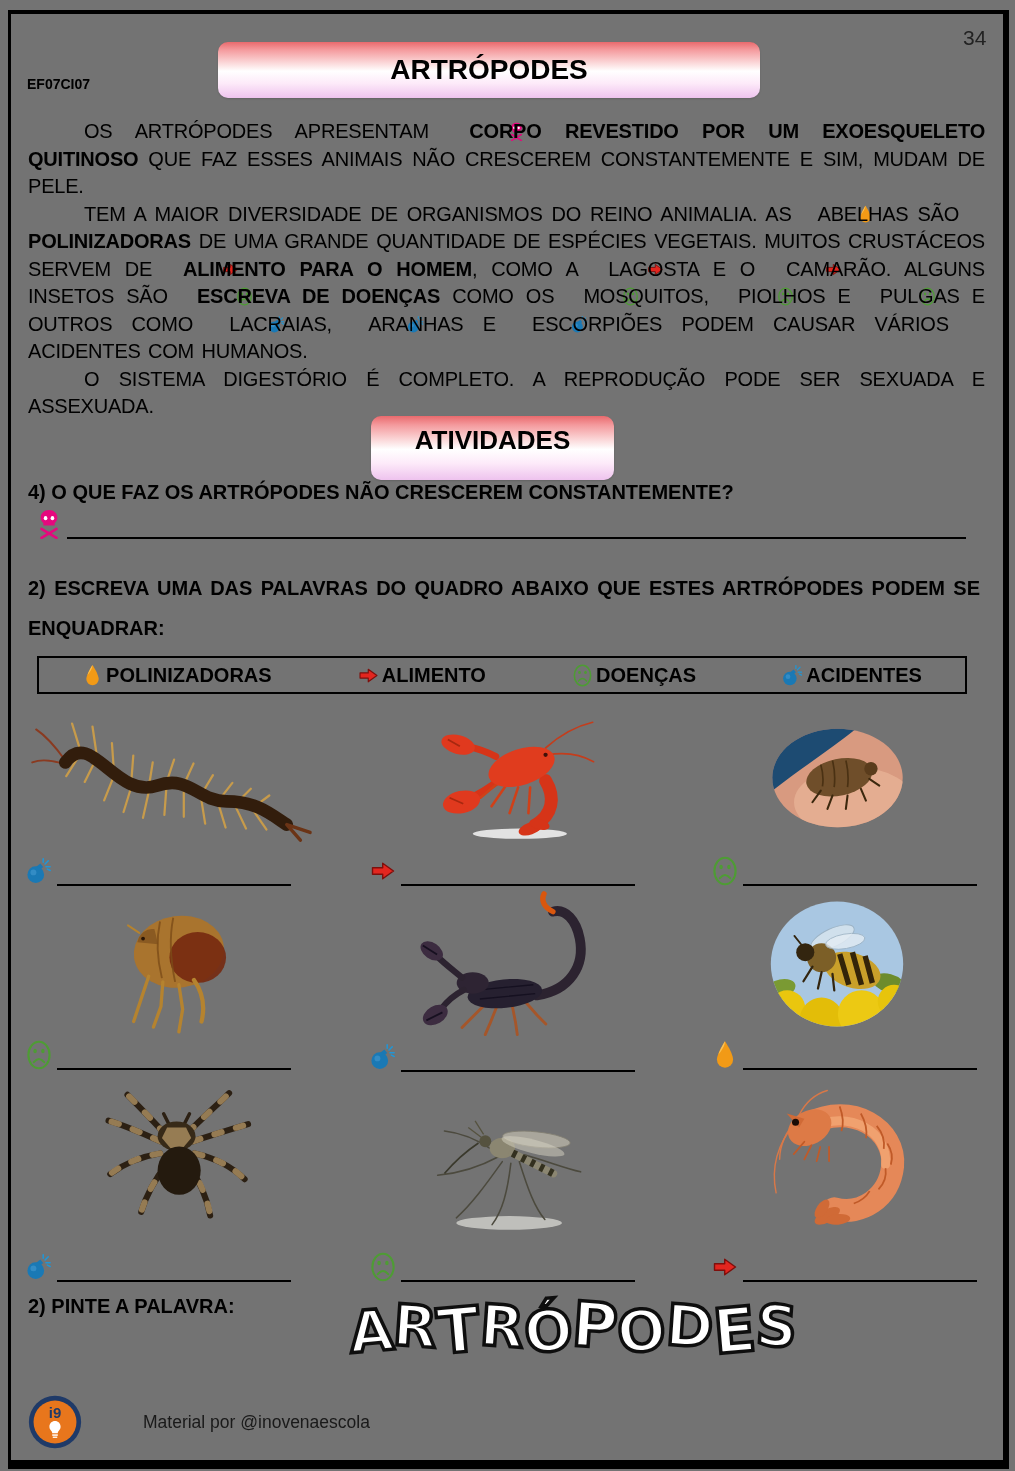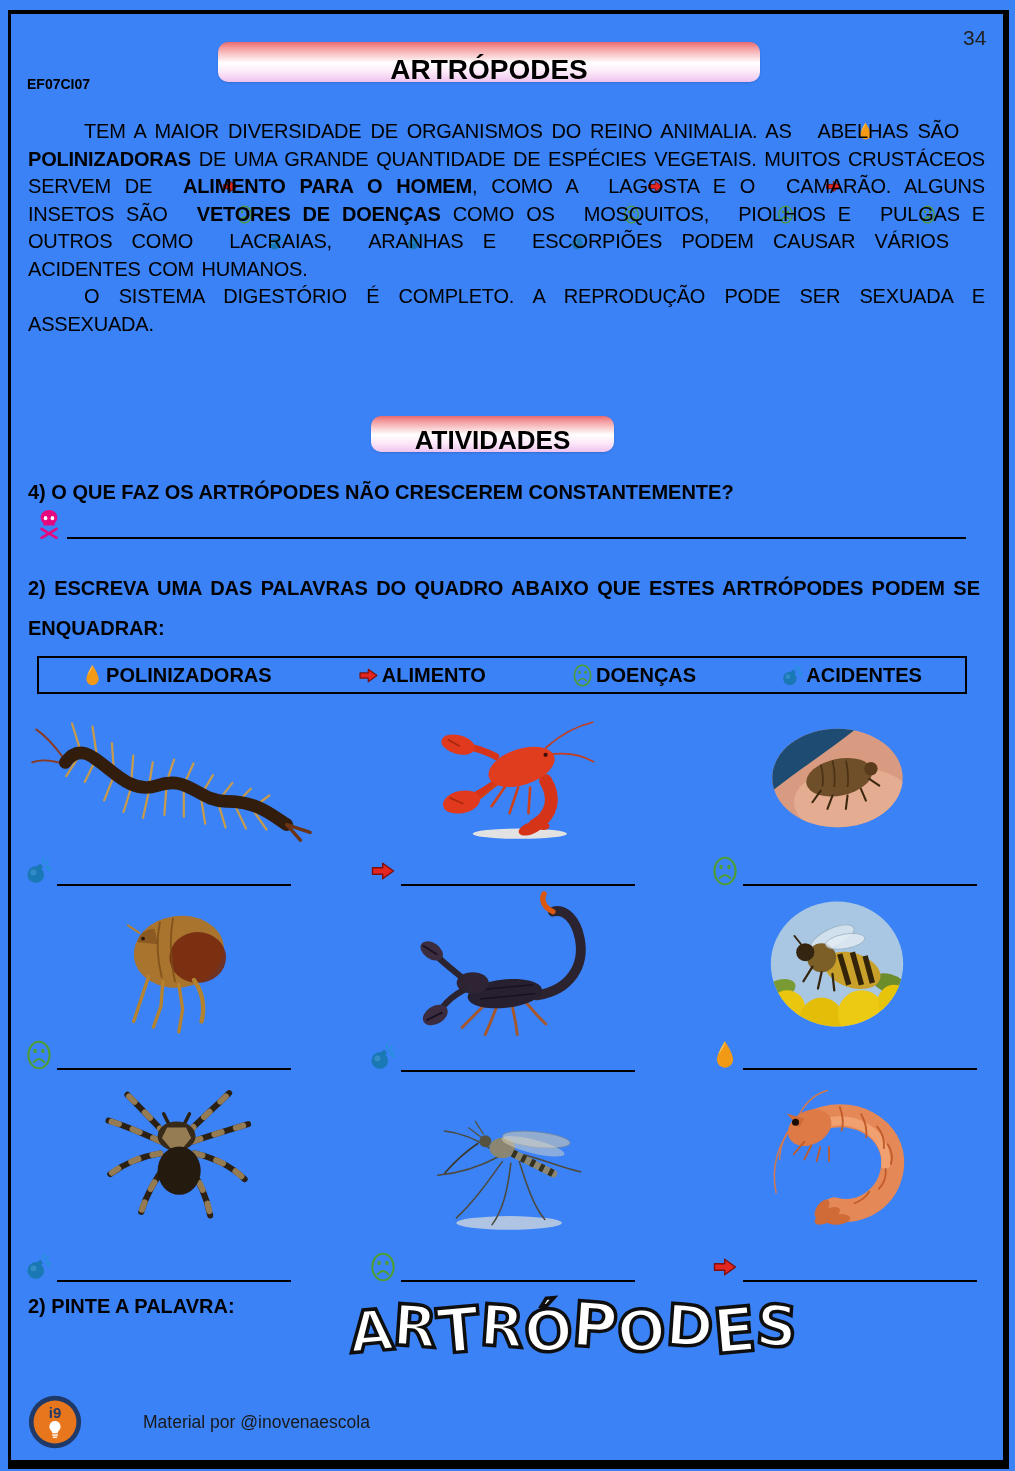--- a/index.html
+++ b/index.html
@@ -1,26 +1,26 @@
 <!DOCTYPE html>
 <html><head>
 <meta charset="utf-8">
 <style>
   html,body{margin:0;padding:0;background:#fff;}
-  .sheet{position:relative;width:1015px;height:1471px;background:#3b82f6;
+  .sheet{position:relative;width:1015px;height:1471px;background:#737373;
          font-family:"Liberation Sans",sans-serif;color:#000;overflow:hidden;}
   .frame{position:absolute;left:8px;top:10px;width:992px;height:1446px;
          border-style:solid;border-color:#000;border-width:4px 6px 9px 3px;pointer-events:none;}
   .page-number{position:absolute;left:963px;top:26px;font-size:21px;color:#222;}
   .skill-code{position:absolute;left:27px;top:76px;font-size:14px;font-weight:bold;}
   .banner{position:absolute;border-radius:10px;text-align:center;font-weight:bold;
           background:linear-gradient(180deg,#e96a6d 0%,#f49a9d 14%,#ffffff 52%,#fdeaf9 74%,#eec3ee 100%);
           box-shadow:0 1px 2px rgba(0,0,0,.15);}
-  .title-banner{left:218px;top:42px;width:542px;height:40px;font-size:28px;line-height:55px;}
-  .activities-banner{left:371px;top:416px;width:243px;height:36px;font-size:26px;line-height:49px;}
+  .title-banner{left:218px;top:42px;width:542px;height:56px;font-size:28px;line-height:55px;}
+  .activities-banner{left:371px;top:416px;width:243px;height:64px;font-size:26px;line-height:49px;}
   .bodytext{position:absolute;left:28px;top:118px;width:957px;font-size:20px;line-height:27.5px;
             text-align:justify;letter-spacing:-0.2px;word-spacing:2px;}
   .bodytext p{margin:0;text-indent:56px;}
   .ic{display:inline-block;width:17px;height:19px;vertical-align:-3px;}
   .ic svg{width:100%;height:100%;}
   .q-label{position:absolute;font-size:20px;font-weight:bold;}
   .q1-label{left:28px;top:481px;}
   .q2-label{left:28px;top:568px;width:952px;text-align:justify;line-height:40px;}
   .q3-label{left:28px;top:1295px;}
   .answer-row{display:flex;align-items:flex-end;}
@@ -60,35 +60,43 @@
 <body>
 
 <div class="sheet">
   <div class="frame"></div>
 
   <div class="page-number">34</div>
   <div class="title-banner banner">ARTRÓPODES</div>
   <div class="skill-code">EF07CI07</div>
 
   <div class="bodytext">
+    <p>OS ARTRÓPODES APRESENTAM <span class="ic"><svg viewBox="0 0 24 28">
+            <path d="M12 1C7.6 1 4.2 4 4.2 8c0 2.3 1.1 4.1 2.6 5.3-.3 1.2-.2 2.2.9 2.2h8.6c1.1 0 1.2-1 .9-2.2 1.5-1.2 2.6-3 2.6-5.3C19.8 4 16.4 1 12 1z" fill="#e5087e"></path>
+            <ellipse cx="8.8" cy="8.6" rx="1.7" ry="2" fill="#fff"></ellipse>
+            <ellipse cx="15.2" cy="8.6" rx="1.7" ry="2" fill="#fff"></ellipse>
+            <g stroke="#e5087e" stroke-width="2.4" stroke-linecap="round">
+              <path d="M5 18.5 19 27M19 18.5 5 27"></path>
+            </g>
+          </svg></span><b>CORPO REVESTIDO POR UM EXOESQUELETO QUITINOSO</b> QUE FAZ ESSES ANIMAIS NÃO CRESCEREM CONSTANTEMENTE E SIM, MUDAM DE PELE.</p>
     <p>TEM A MAIOR DIVERSIDADE DE ORGANISMOS DO REINO ANIMALIA. AS <span class="ic"><svg viewBox="0 0 20 26">
             <path d="M10 1C10 1 3 11.5 3 17a7 7 0 0 0 14 0C17 11.5 10 1 10 1z" fill="#f29a16"></path>
             <path d="M10 1C10 1 5.5 8 4.4 12.5 7 9 10 5 10 1z" fill="#f8c25a"></path>
           </svg></span>ABELHAS SÃO <span class="ic"></span><b>POLINIZADORAS</b> DE UMA GRANDE QUANTIDADE DE ESPÉCIES VEGETAIS. MUITOS CRUSTÁCEOS SERVEM DE <span class="ic"><svg viewBox="0 0 26 20">
             <path d="M2.5 6.8h10.2V2.2L23.5 10l-10.8 7.8v-4.6H2.5z" fill="#e3261f" stroke="#7e0f0c" stroke-width="1.4" stroke-linejoin="round"></path>
           </svg></span><b>ALIMENTO PARA O HOMEM</b>, COMO A <span class="ic"><svg viewBox="0 0 26 20">
             <path d="M2.5 6.8h10.2V2.2L23.5 10l-10.8 7.8v-4.6H2.5z" fill="#e3261f" stroke="#7e0f0c" stroke-width="1.4" stroke-linejoin="round"></path>
           </svg></span>LAGOSTA E O <span class="ic"><svg viewBox="0 0 26 20">
             <path d="M2.5 6.8h10.2V2.2L23.5 10l-10.8 7.8v-4.6H2.5z" fill="#e3261f" stroke="#7e0f0c" stroke-width="1.4" stroke-linejoin="round"></path>
           </svg></span>CAMARÃO. ALGUNS INSETOS SÃO <span class="ic"><svg viewBox="0 0 22 26" fill="none">
             <ellipse cx="11" cy="13" rx="9.2" ry="11.5" stroke="#4e9c34" stroke-width="1.8"></ellipse>
             <ellipse cx="7.6" cy="9.5" rx="1.5" ry="1.9" fill="#4e9c34"></ellipse>
             <ellipse cx="14.4" cy="9.5" rx="1.5" ry="1.9" fill="#4e9c34"></ellipse>
             <path d="M6.5 19.2q4.5-5.6 9 0" stroke="#4e9c34" stroke-width="1.8" stroke-linecap="round"></path>
-          </svg></span><b>VETORES DE DOENÇAS</b> COMO OS <span class="ic"><svg viewBox="0 0 22 26" fill="none">
+          </svg></span><b>ESCREVA DE DOENÇAS</b> COMO OS <span class="ic"><svg viewBox="0 0 22 26" fill="none">
             <ellipse cx="11" cy="13" rx="9.2" ry="11.5" stroke="#4e9c34" stroke-width="1.8"></ellipse>
             <ellipse cx="7.6" cy="9.5" rx="1.5" ry="1.9" fill="#4e9c34"></ellipse>
             <ellipse cx="14.4" cy="9.5" rx="1.5" ry="1.9" fill="#4e9c34"></ellipse>
             <path d="M6.5 19.2q4.5-5.6 9 0" stroke="#4e9c34" stroke-width="1.8" stroke-linecap="round"></path>
           </svg></span>MOSQUITOS, <span class="ic"><svg viewBox="0 0 22 26" fill="none">
             <ellipse cx="11" cy="13" rx="9.2" ry="11.5" stroke="#4e9c34" stroke-width="1.8"></ellipse>
             <ellipse cx="7.6" cy="9.5" rx="1.5" ry="1.9" fill="#4e9c34"></ellipse>
             <ellipse cx="14.4" cy="9.5" rx="1.5" ry="1.9" fill="#4e9c34"></ellipse>
             <path d="M6.5 19.2q4.5-5.6 9 0" stroke="#4e9c34" stroke-width="1.8" stroke-linecap="round"></path>
           </svg></span>PIOLHOS E <span class="ic"><svg viewBox="0 0 22 26" fill="none">

